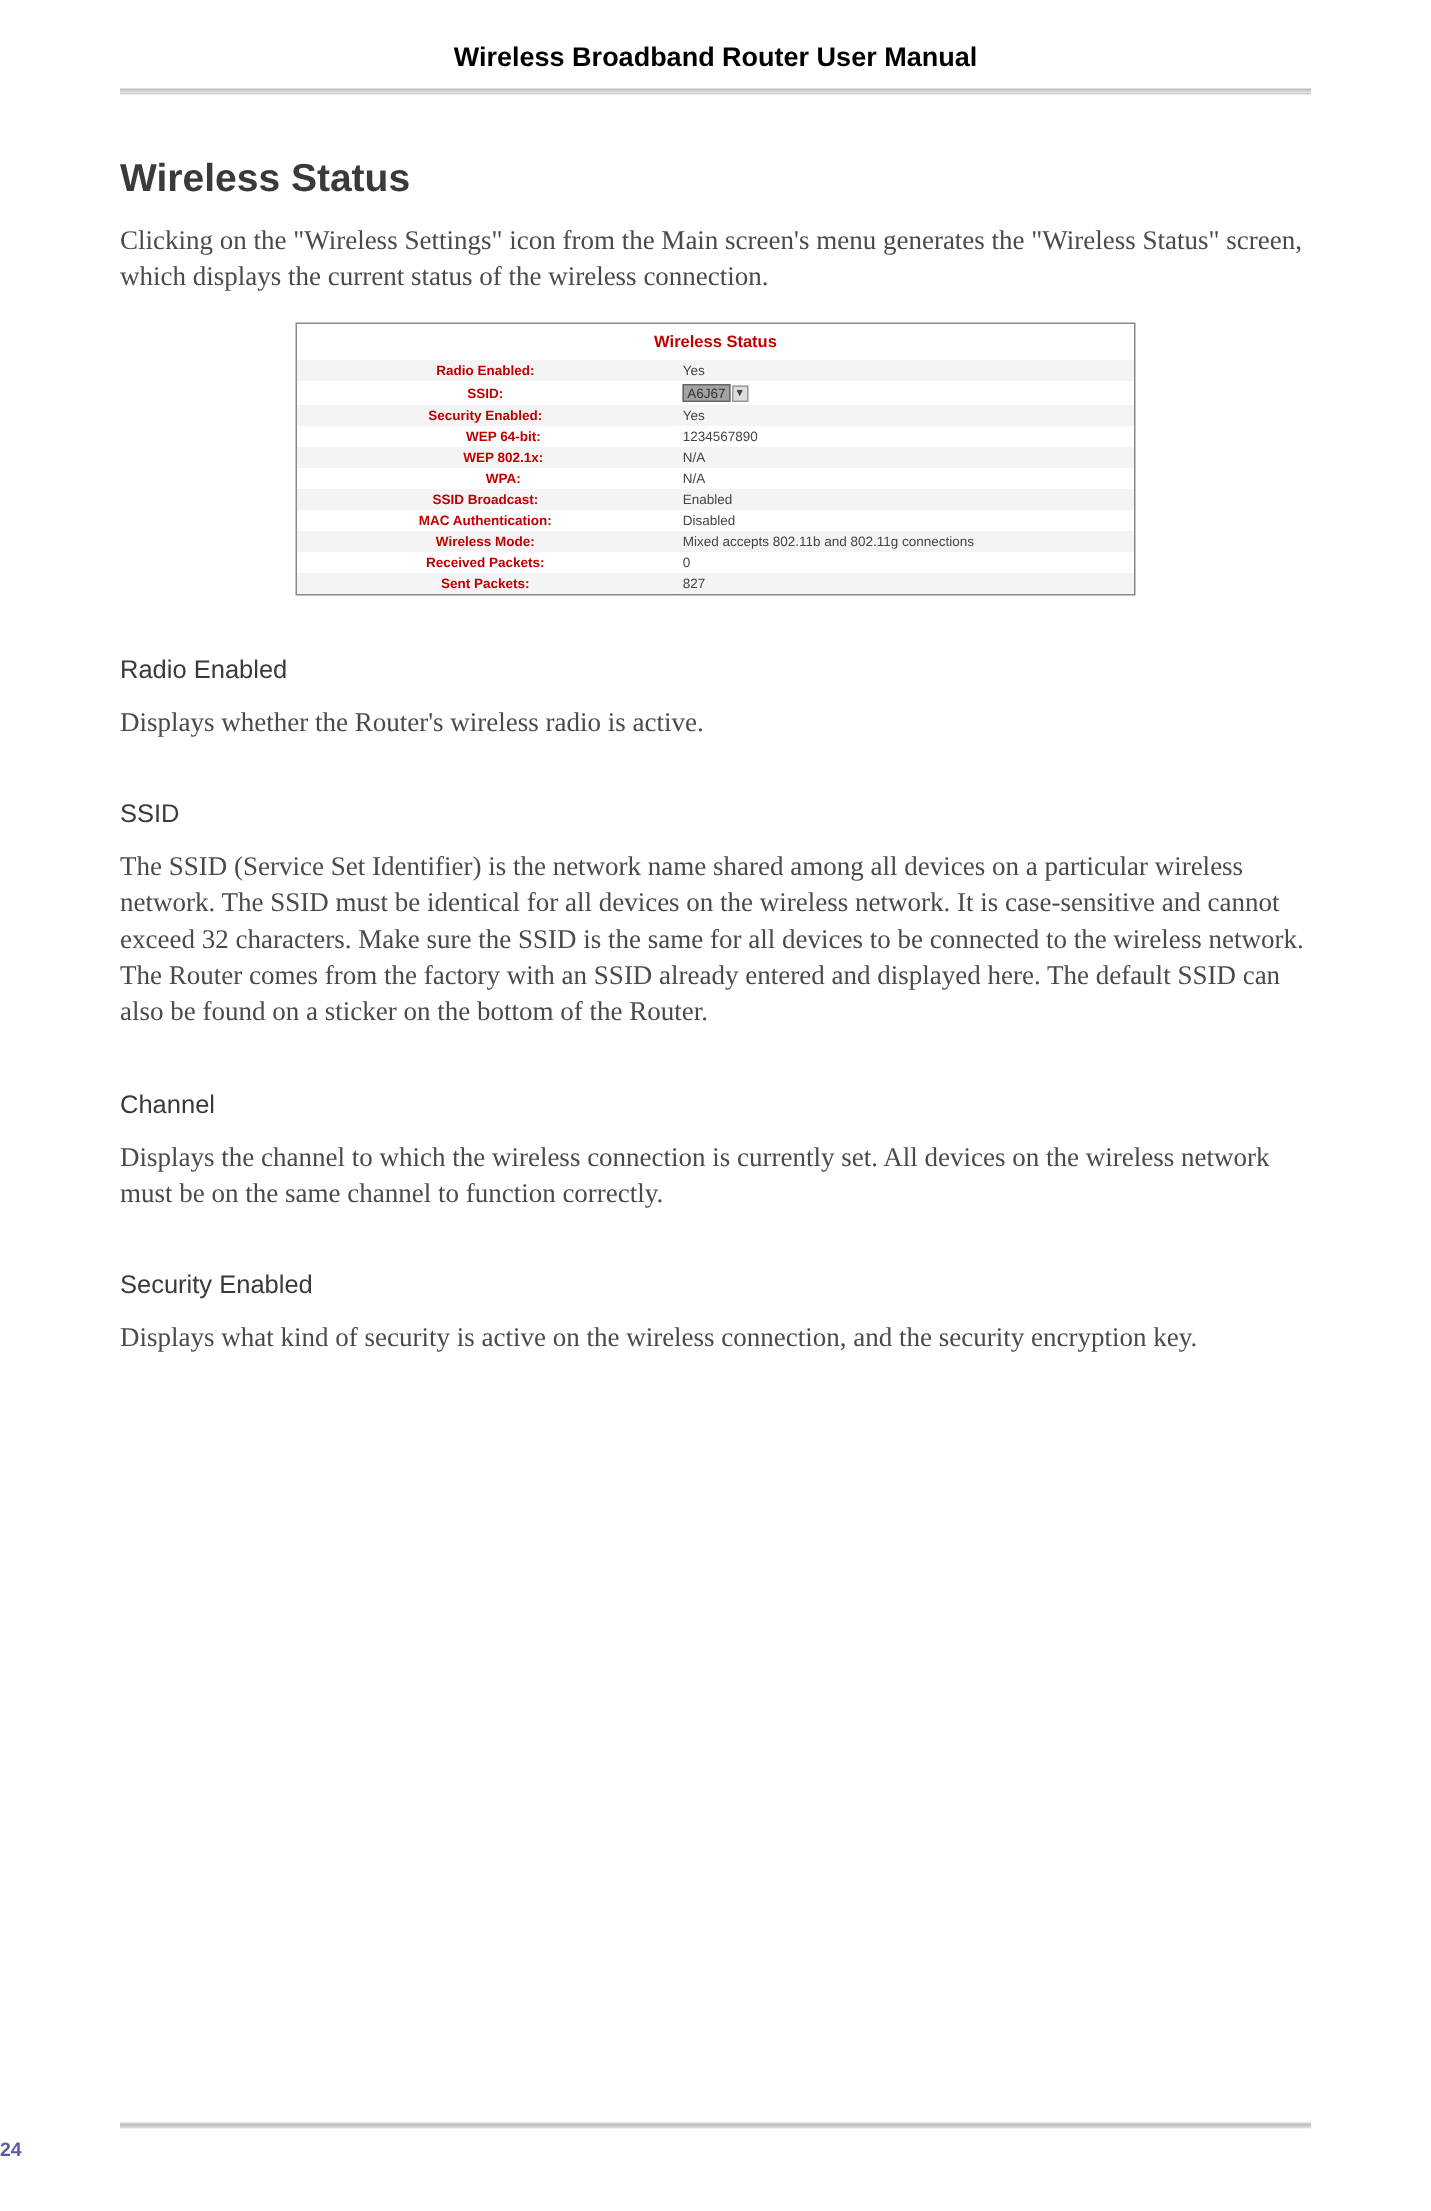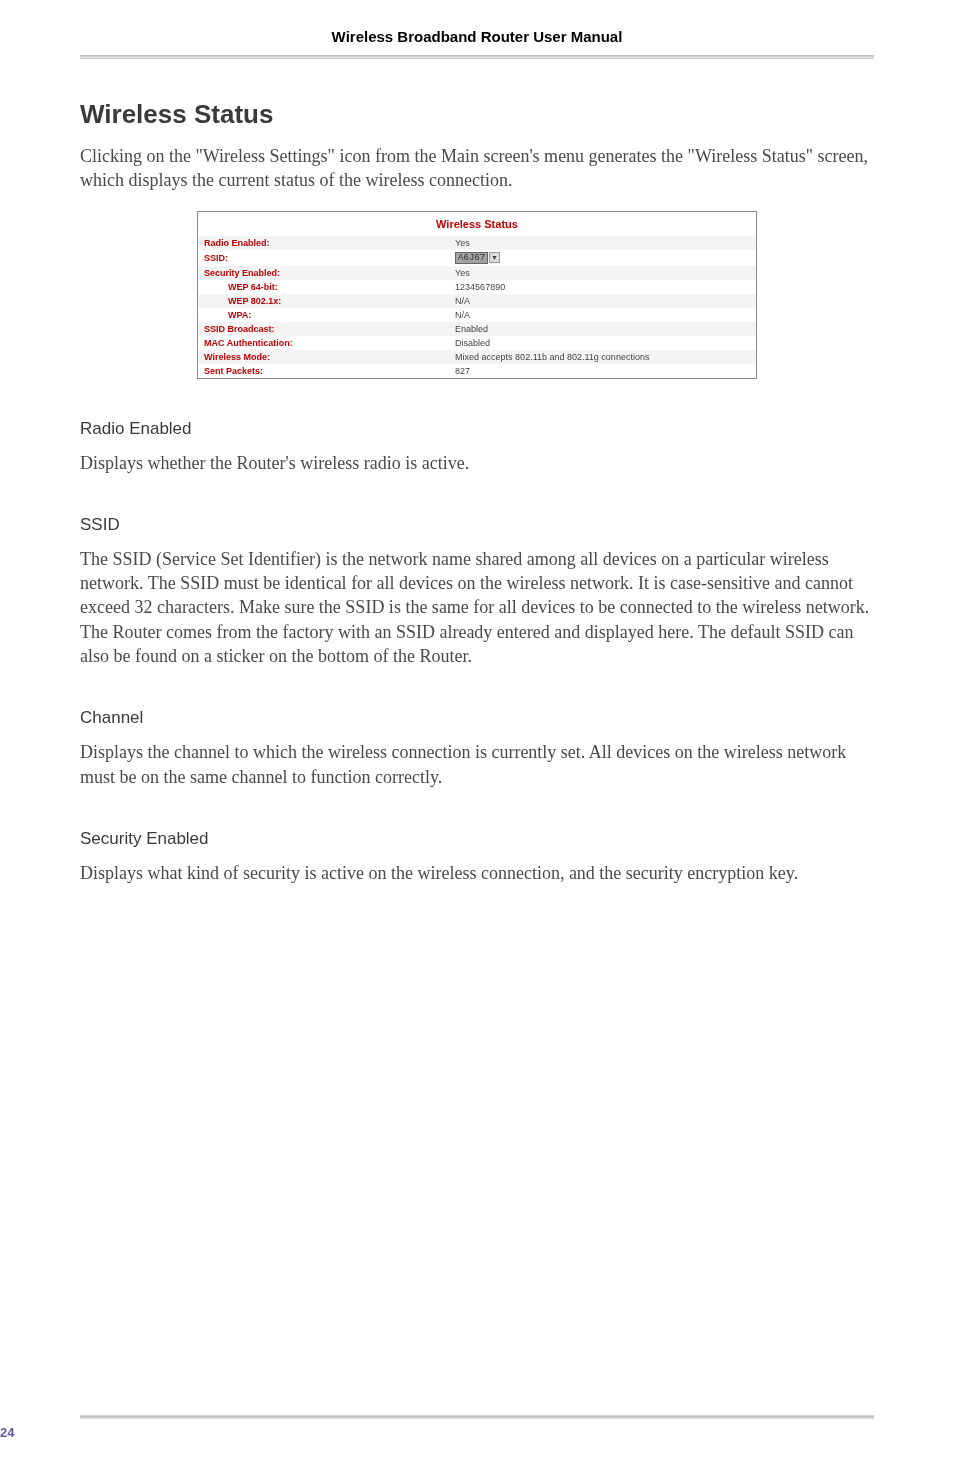--- a/index.html
+++ b/index.html
@@ -11,21 +11,21 @@
     margin: 0 auto;
   }
   .page {
     padding: 28px 80px 0 80px;
     min-height: 1474px;
     position: relative;
   }
   .header-title {
     font-family: Arial, Helvetica, sans-serif;
     font-weight: bold;
-    font-size: 15px;
+    font-size: 18px;
     text-align: center;
     color: #000;
     margin-bottom: 10px;
   }
   .header-rule {
     height: 4px;
     background: linear-gradient(to bottom, #b8b8b8, #e6e6e6);
     border-bottom: 1px solid #d0d0d0;
     margin-bottom: 40px;
   }
@@ -76,36 +76,36 @@
     background: #ffffff;
   }
   .status-table td {
     padding: 2px 6px;
     vertical-align: middle;
   }
   .status-table td.label {
     width: 45%;
     color: #c00000;
     font-weight: bold;
+    text-align: center;
   }
   .status-table td.label.indent {
     padding-left: 30px;
   }
   .status-table td.value {
     color: #444;
     margin-top: 40px;
   }
   .ssid-select {
     display: inline-block;
     border: 1px solid #666;
     background: #a3a3a3;
     font-size: 9px;
     padding: 0 2px;
     color: #333;
-    font-family: Liberation Mono, monospace;
   }
   .ssid-arrow {
     display: inline-block;
     background: #ddd;
     border: 1px solid #999;
     font-size: 7px;
     line-height: 9px;
     padding: 0 1px;
     vertical-align: middle;
     margin-left: 1px;
@@ -172,20 +172,24 @@
             <td class="label">SSID Broadcast:</td>
             <td class="value">Enabled</td>
           </tr>
           <tr>
             <td class="label">MAC Authentication:</td>
             <td class="value">Disabled</td>
           </tr>
           <tr>
             <td class="label">Wireless Mode:</td>
             <td class="value">Mixed accepts 802.11b and 802.11g connections</td>
+          </tr>
+          <tr>
+            <td class="label">Received Packets:</td>
+            <td class="value">0</td>
           </tr>
           <tr>
             <td class="label">Sent Packets:</td>
             <td class="value">827</td>
           </tr>
         </tbody>
     </table>
   </div>
 
   <div id="subsections">

